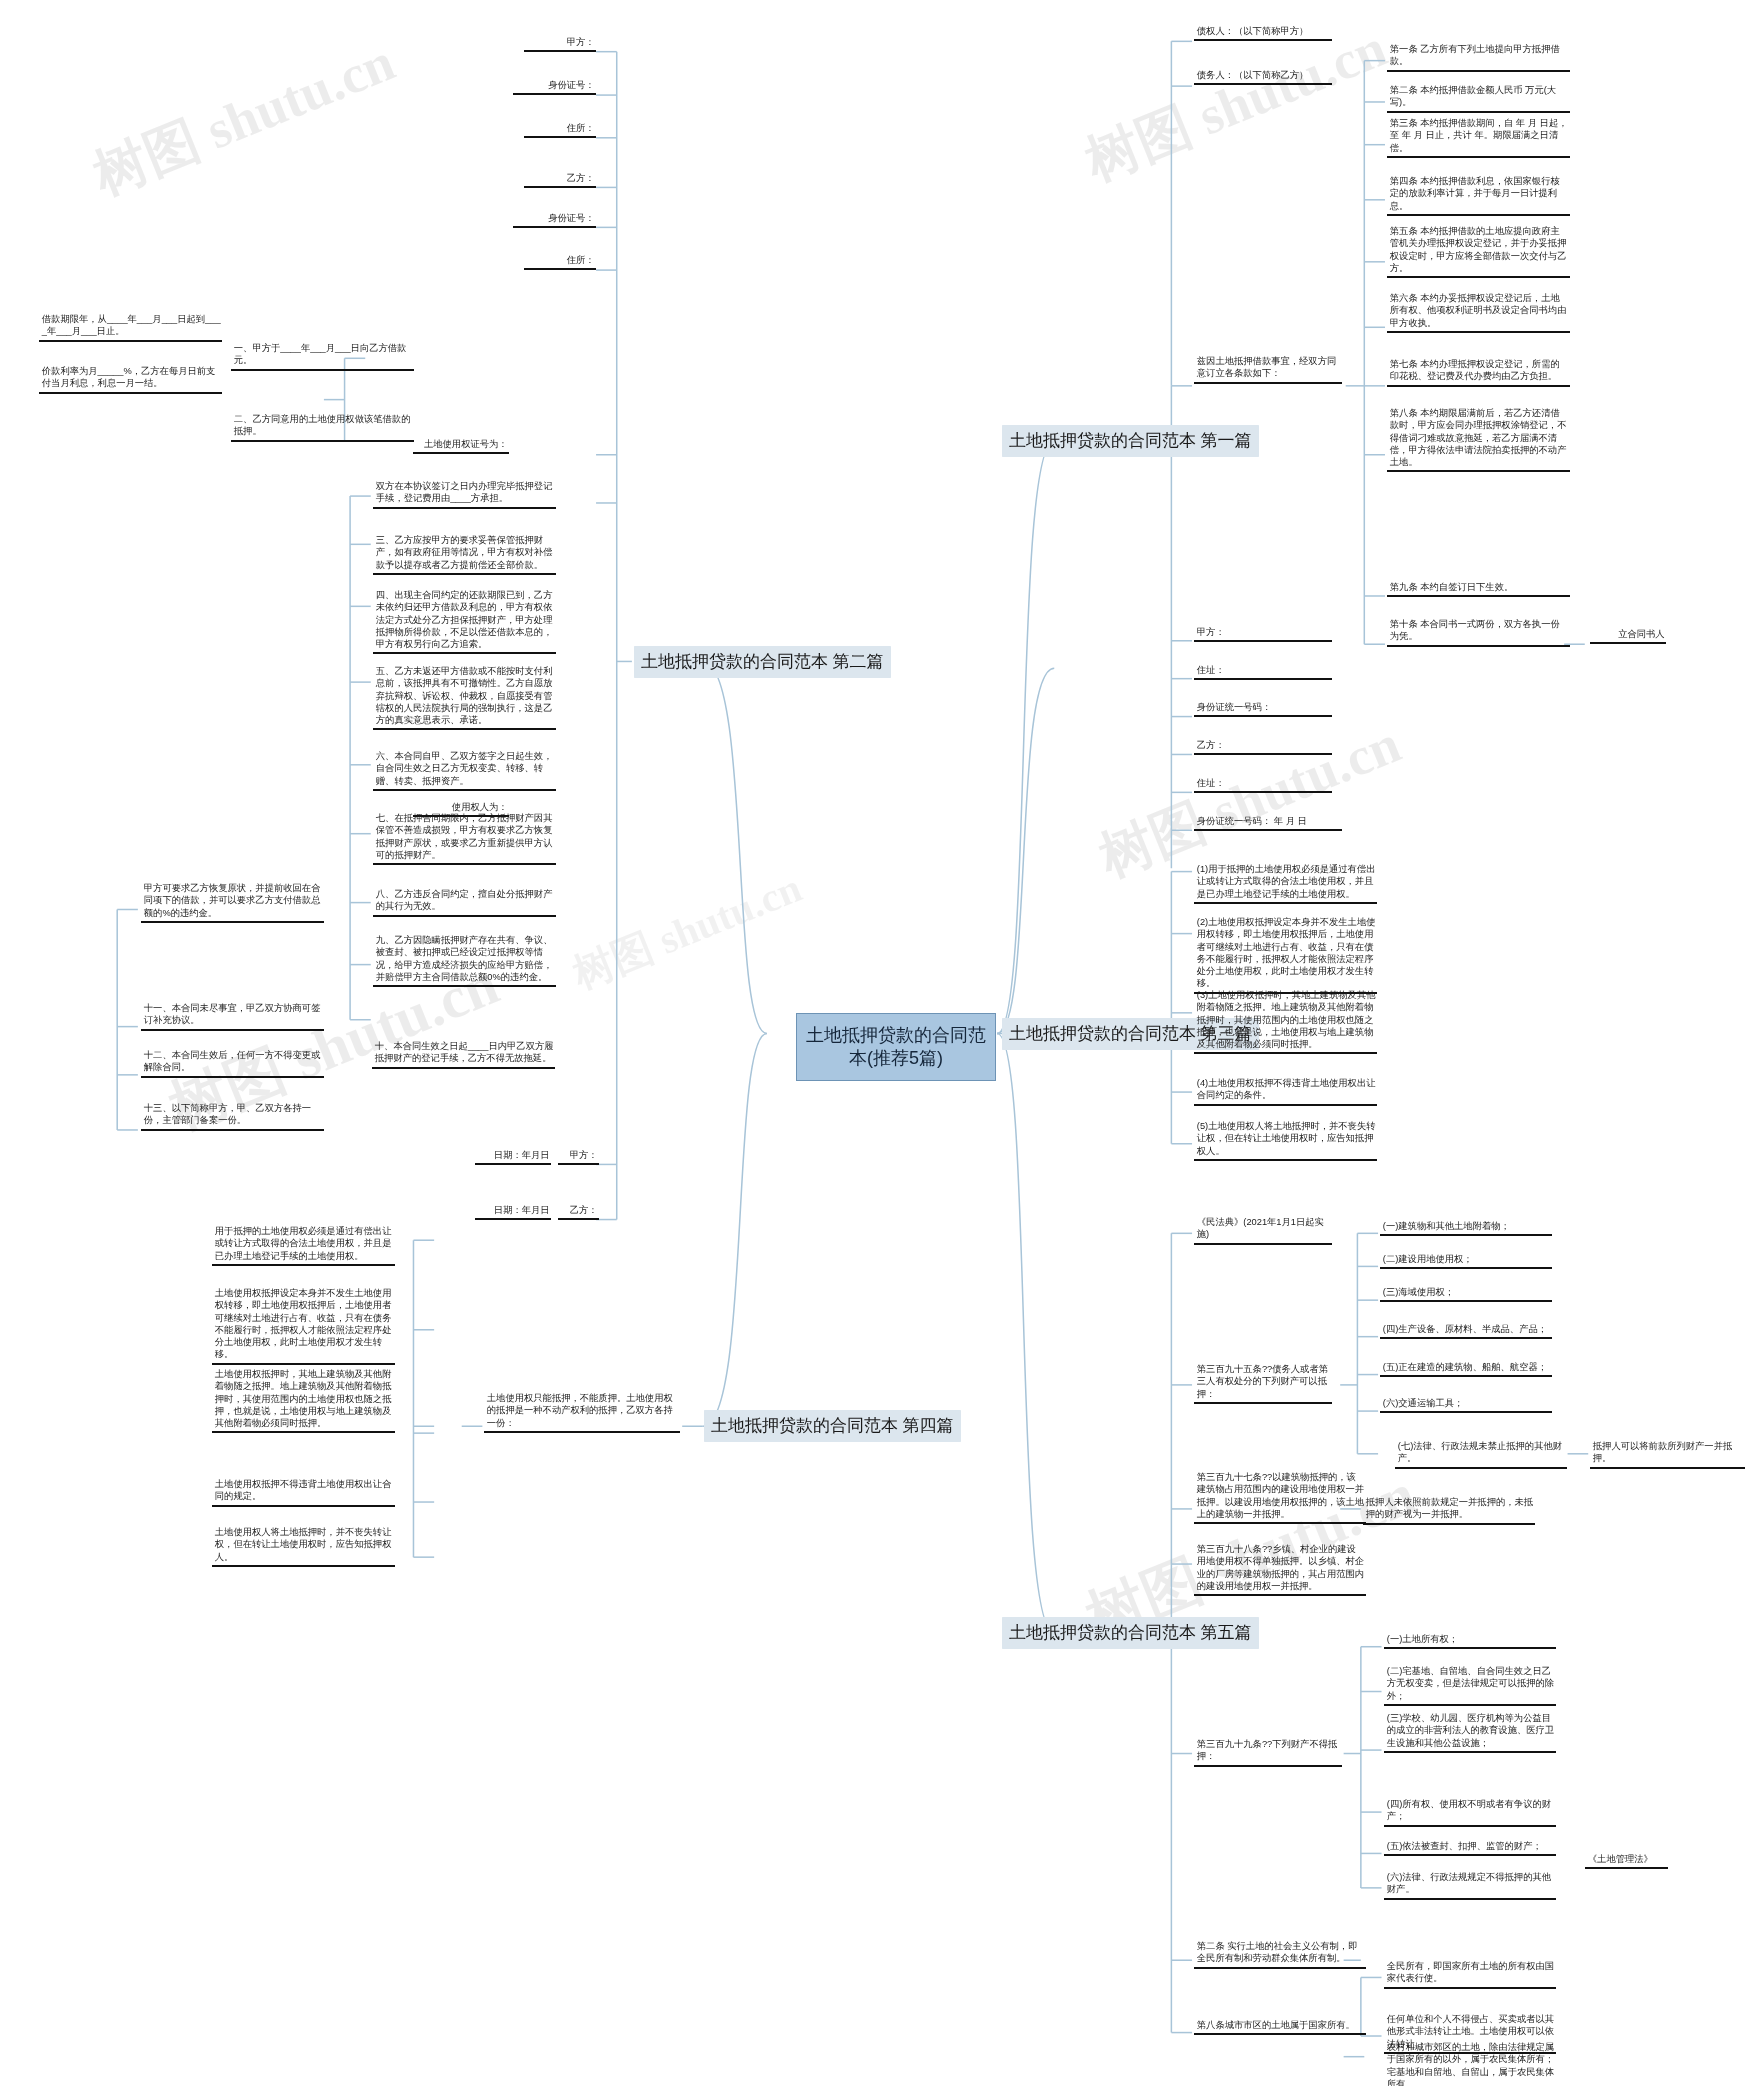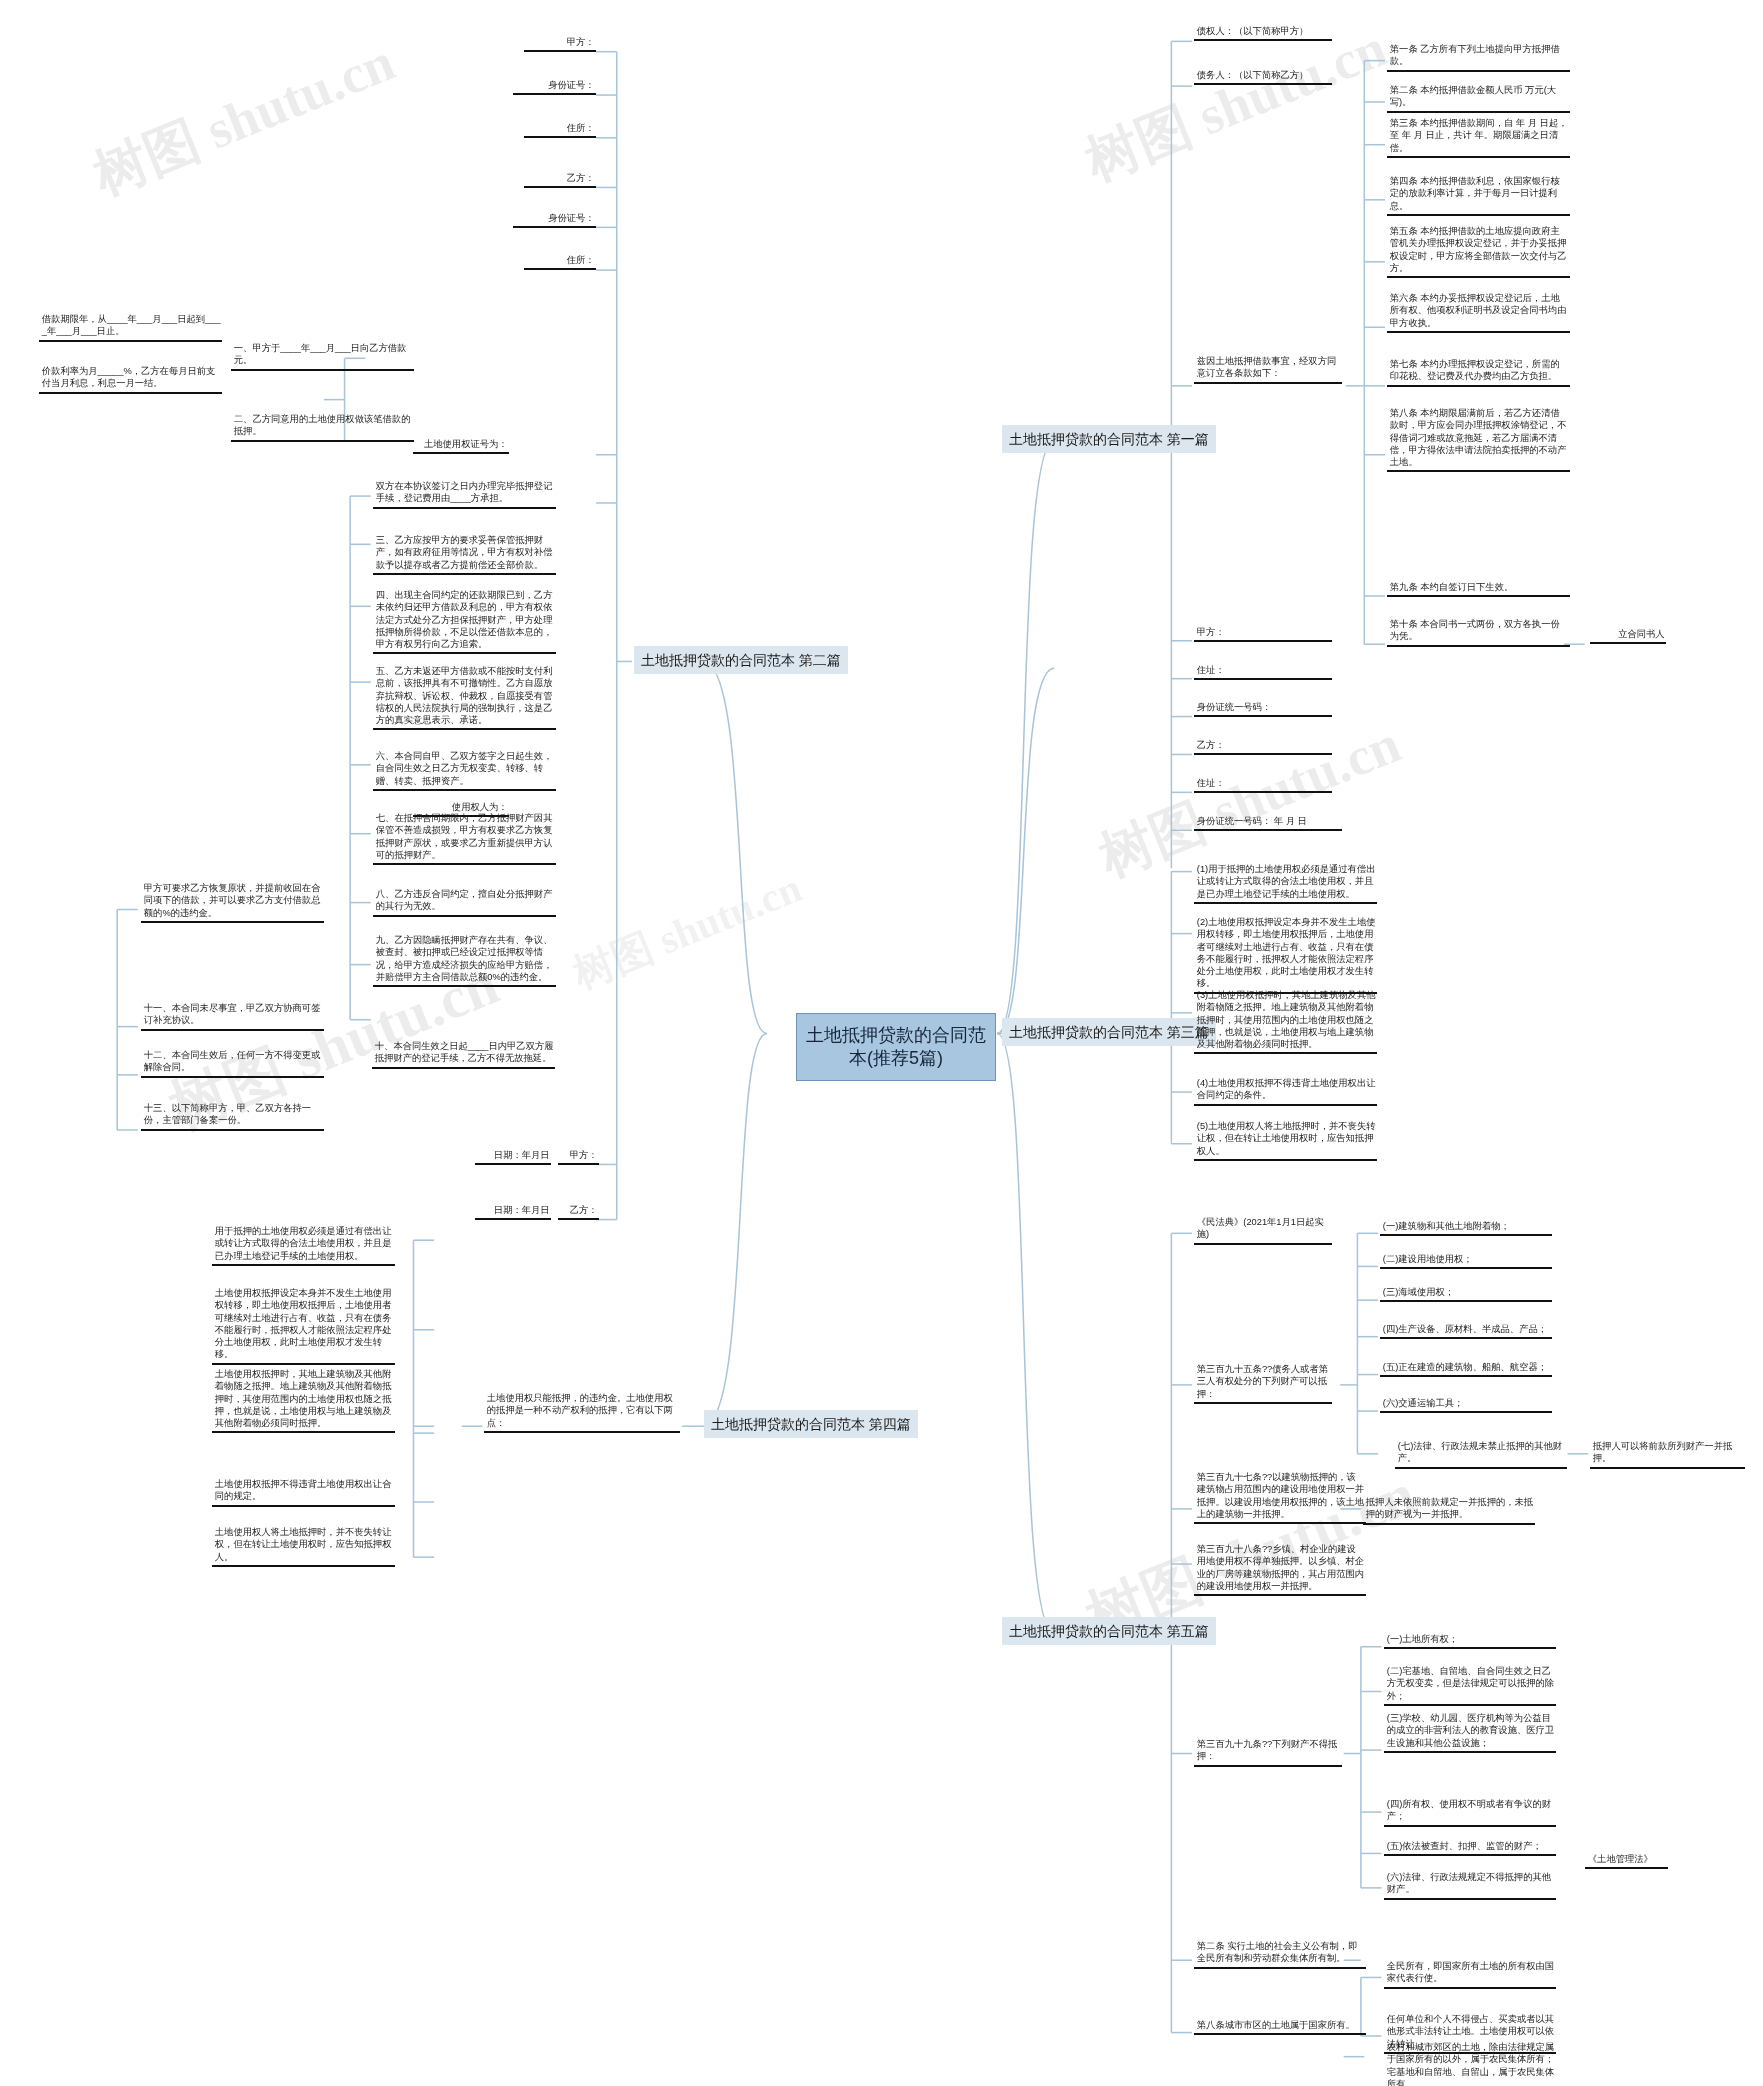--- a/index.html
+++ b/index.html
@@ -34,21 +34,21 @@
   
   .leaf{
     border-bottom:2.1px solid #111;
     padding:0 1.4px 2.1px 2.8px;
     font-size:9.3px;
   }
   
   .branch{
     background:#dce6ee;
     padding:4.8px 6.9px;
-    font-size:14px;
+    font-size:17px;
     color:#1a1a1a;
     white-space:nowrap;
     border-radius:0.7px;
   }
   
   .root{
     background:#a9c6e0;
     border:1px solid #6d93b5;
     color:#15263a;
     font-size:18px;
@@ -264,21 +264,21 @@
   <div class="node leaf" style="left:558px;top:1149px;width:41px;text-align:right;">甲方：</div>
   <div class="node leaf" style="left:475px;top:1204px;width:76px;text-align:right;">日期：年月日</div>
   <div class="node leaf" style="left:558px;top:1204px;width:41px;text-align:right;">乙方：</div>
 
   <div class="node leaf" style="left:1194px;top:863px;width:183px;">(1)用于抵押的土地使用权必须是通过有偿出让或转让方式取得的合法土地使用权，并且是已办理土地登记手续的土地使用权。</div>
   <div class="node leaf" style="left:1194px;top:916px;width:183px;">(2)土地使用权抵押设定本身并不发生土地使用权转移，即土地使用权抵押后，土地使用者可继续对土地进行占有、收益，只有在债务不能履行时，抵押权人才能依照法定程序处分土地使用权，此时土地使用权才发生转移。</div>
   <div class="node leaf" style="left:1194px;top:989px;width:183px;">(3)土地使用权抵押时，其地上建筑物及其他附着物随之抵押。地上建筑物及其他附着物抵押时，其使用范围内的土地使用权也随之抵押，也就是说，土地使用权与地上建筑物及其他附着物必须同时抵押。</div>
   <div class="node leaf" style="left:1194px;top:1077px;width:183px;">(4)土地使用权抵押不得违背土地使用权出让合同约定的条件。</div>
   <div class="node leaf" style="left:1194px;top:1120px;width:183px;">(5)土地使用权人将土地抵押时，并不丧失转让权，但在转让土地使用权时，应告知抵押权人。</div>
 
-  <div class="node leaf" style="left:484px;top:1392px;width:196px;">土地使用权只能抵押，的违约金。土地使用权的抵押是一种不动产权利的抵押，它有以下两点：</div>
+  <div class="node leaf" style="left:484px;top:1392px;width:196px;">土地使用权只能抵押，不能质押。土地使用权的抵押是一种不动产权利的抵押，乙双方各持一份：</div>
   <div class="node leaf" style="left:212px;top:1225px;width:183px;">用于抵押的土地使用权必须是通过有偿出让或转让方式取得的合法土地使用权，并且是已办理土地登记手续的土地使用权。</div>
   <div class="node leaf" style="left:212px;top:1287px;width:183px;">土地使用权抵押设定本身并不发生土地使用权转移，即土地使用权抵押后，土地使用者可继续对土地进行占有、收益，只有在债务不能履行时，抵押权人才能依照法定程序处分土地使用权，此时土地使用权才发生转移。</div>
   <div class="node leaf" style="left:212px;top:1368px;width:183px;">土地使用权抵押时，其地上建筑物及其他附着物随之抵押。地上建筑物及其他附着物抵押时，其使用范围内的土地使用权也随之抵押，也就是说，土地使用权与地上建筑物及其他附着物必须同时抵押。</div>
   <div class="node leaf" style="left:212px;top:1478px;width:183px;">土地使用权抵押不得违背土地使用权出让合同的规定。</div>
   <div class="node leaf" style="left:212px;top:1526px;width:183px;">土地使用权人将土地抵押时，并不丧失转让权，但在转让土地使用权时，应告知抵押权人。</div>
 
   <div class="node leaf" style="left:1194px;top:1216px;width:138px;">《民法典》(2021年1月1日起实施)</div>
 
   <div class="node leaf" style="left:1194px;top:1363px;width:138px;">第三百九十五条??债务人或者第三人有权处分的下列财产可以抵押：</div>
 

